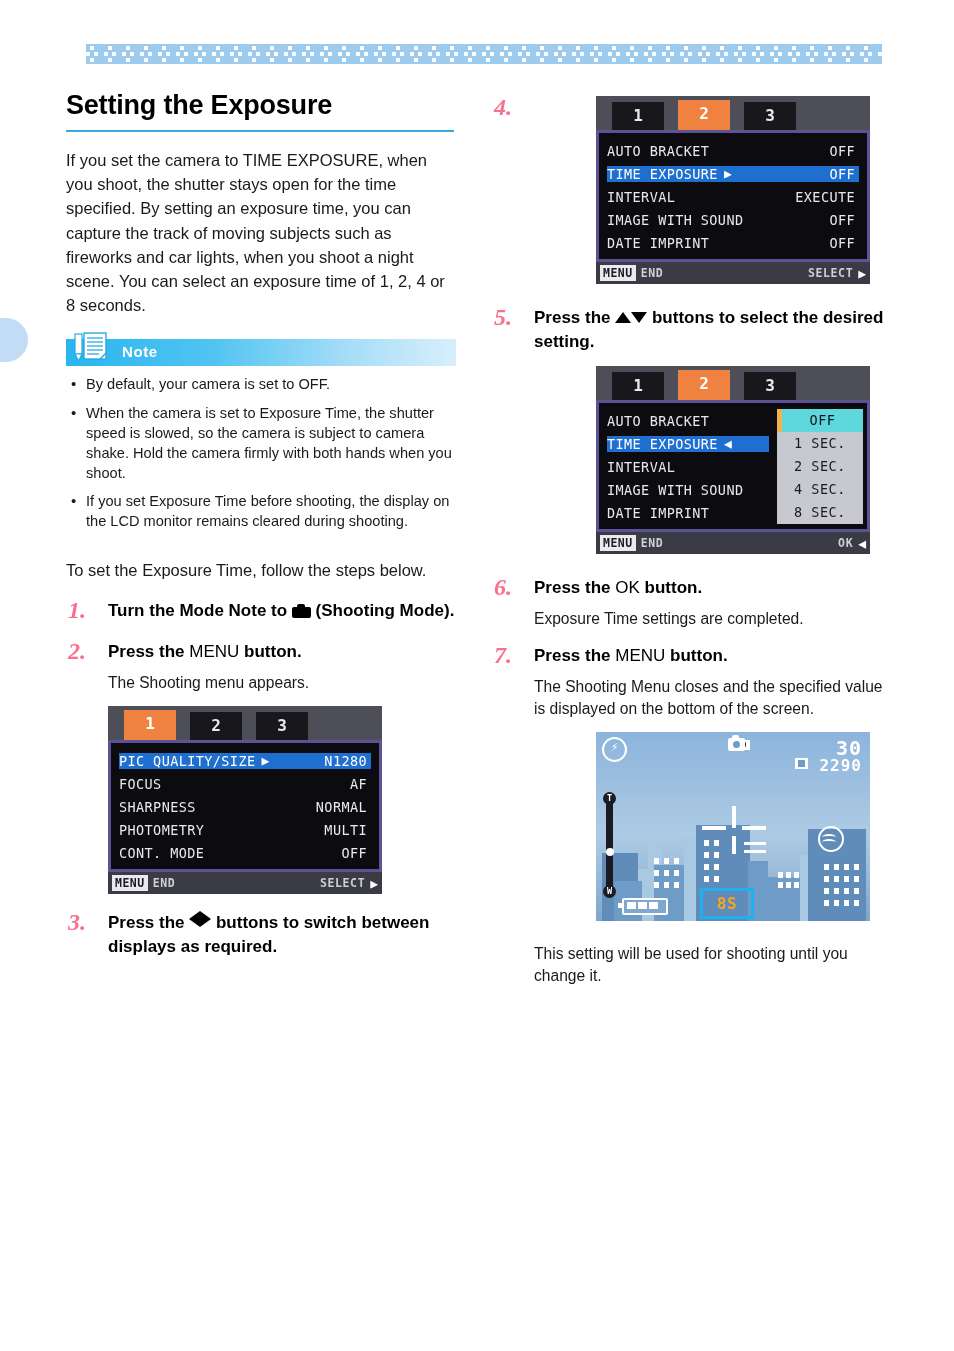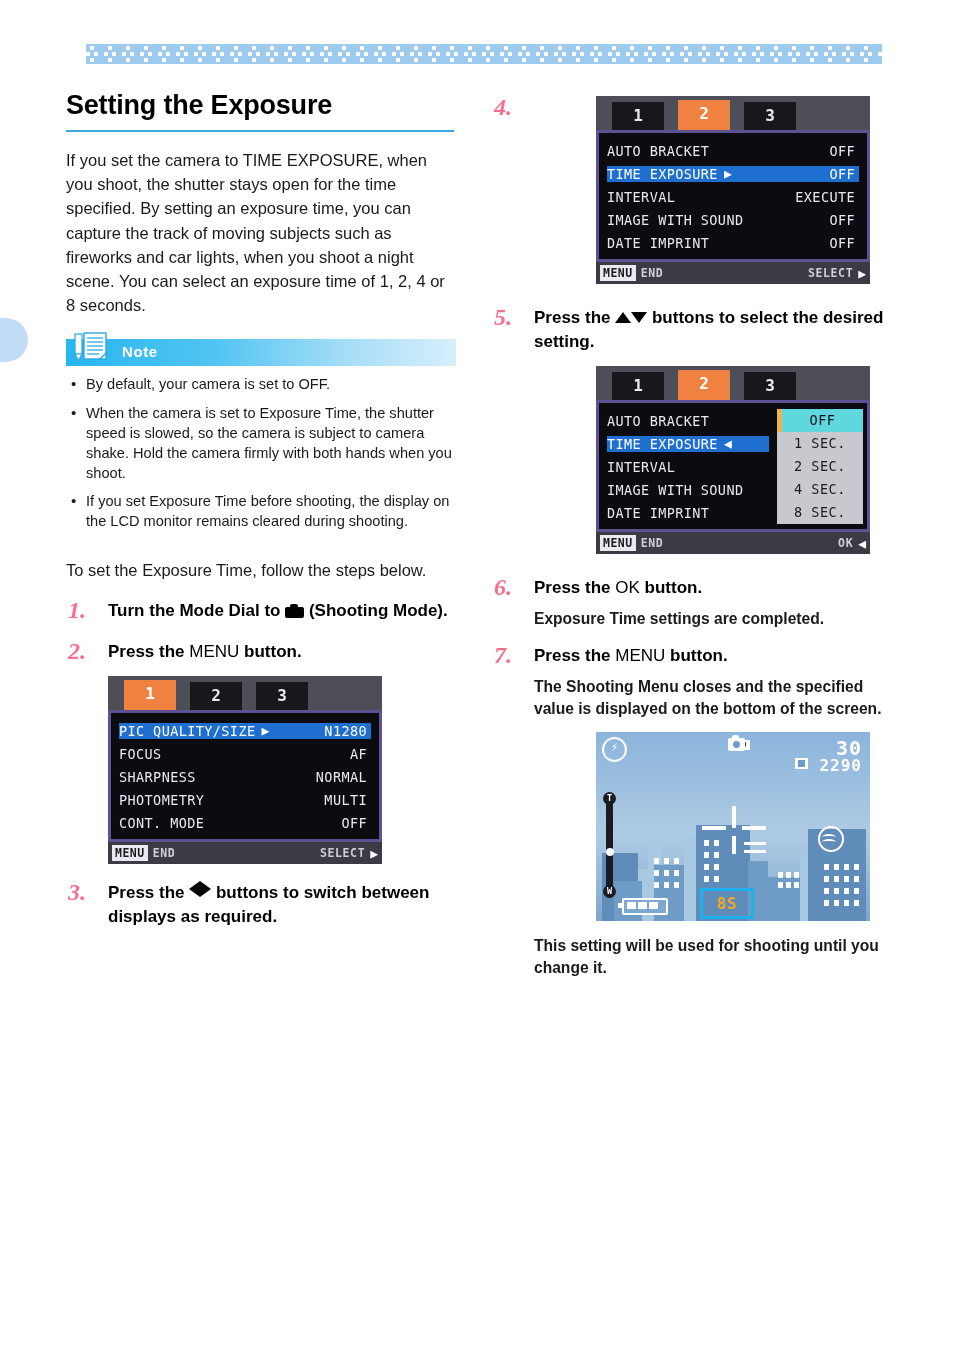--- a/index.html
+++ b/index.html
@@ -76,21 +76,21 @@
   .step{position:relative;margin-top:17px;padding-left:42px;}
   .step .num{
     position:absolute;left:2px;top:-2px;
     color:#fa6e8e;font-size:24px;font-style:italic;font-weight:bold;
     font-family:"Liberation Serif", serif;
   }
   .step .head{
     font-size:17px;line-height:24px;font-weight:bold;color:#000;
   }
   .step .sub{
-    font-size:15.6px;line-height:22px;color:#1a1a1a;margin-top:8px;font-weight:bold;
+    font-size:15.6px;line-height:22px;color:#1a1a1a;margin-top:8px;font-weight:normal;
   }
   .kbd{font-weight:normal;}
 
   .lead{font-size:16.5px;line-height:24px;color:#1a1a1a;margin-top:26px;}
 
   
   .cam-glyph{display:inline-block;width:19px;height:14px;position:relative;vertical-align:-2px;}
   .cam-glyph:before{
     content:"";position:absolute;left:0;bottom:0;width:19px;height:11px;background:#000;border-radius:2px;
   }
@@ -240,26 +240,27 @@
         <li>By default, your camera is set to OFF.</li>
         <li>When the camera is set to Exposure Time, the shutter speed is slowed, so the camera is subject to camera shake. Hold the camera firmly with both hands when you shoot.</li>
         <li>If you set Exposure Time before shooting, the display on the LCD monitor remains cleared during shooting.</li>
       </ul>
     </div>
 
     <div class="lead">To set the Exposure Time, follow the steps below.</div>
 
     <div class="step">
       <span class="num">1.</span>
-      <div class="head"><span>Turn the Mode Dial to </span><span class="cam-glyph"></span><span> (Shooting Mode).</span></div>
+      <div class="head"><span>Turn the Mode Note to </span><span class="cam-glyph"></span><span> (Shooting Mode).</span></div>
     </div>
 
     <div class="step">
       <span class="num">2.</span>
       <div class="head"><span>Press the </span><span class="kbd">MENU</span><span> button.</span></div>
+      <div class="sub">The Shooting menu appears.</div>
 
       <div class="lcd">
         <div class="lcd-tabs">
           <div class="lcd-tab t1 active">1</div>
           <div class="lcd-tab t2">2</div>
           <div class="lcd-tab t3">3</div>
         </div>
         <div class="lcd-body">
           <div class="lcd-rows">
             <div class="lcd-row sel">
@@ -508,17 +509,17 @@
           <div class="seg" style="left:25px;"></div>
         </div>
 
         <div class="lv-wave"></div>
 
         <div class="expbox">
           <span>8S</span>
         </div>
       </div>
 
-      <div class="sub" style="margin-top:14px;margin-left:0;">This setting will be used for shooting until you change it.</div>
+      <div class="sub" style="margin-top:22px;margin-left:0;">This setting will be used for shooting until you change it.</div>
     </div>
 
   </div>
 </div>
 
 </body></html>

